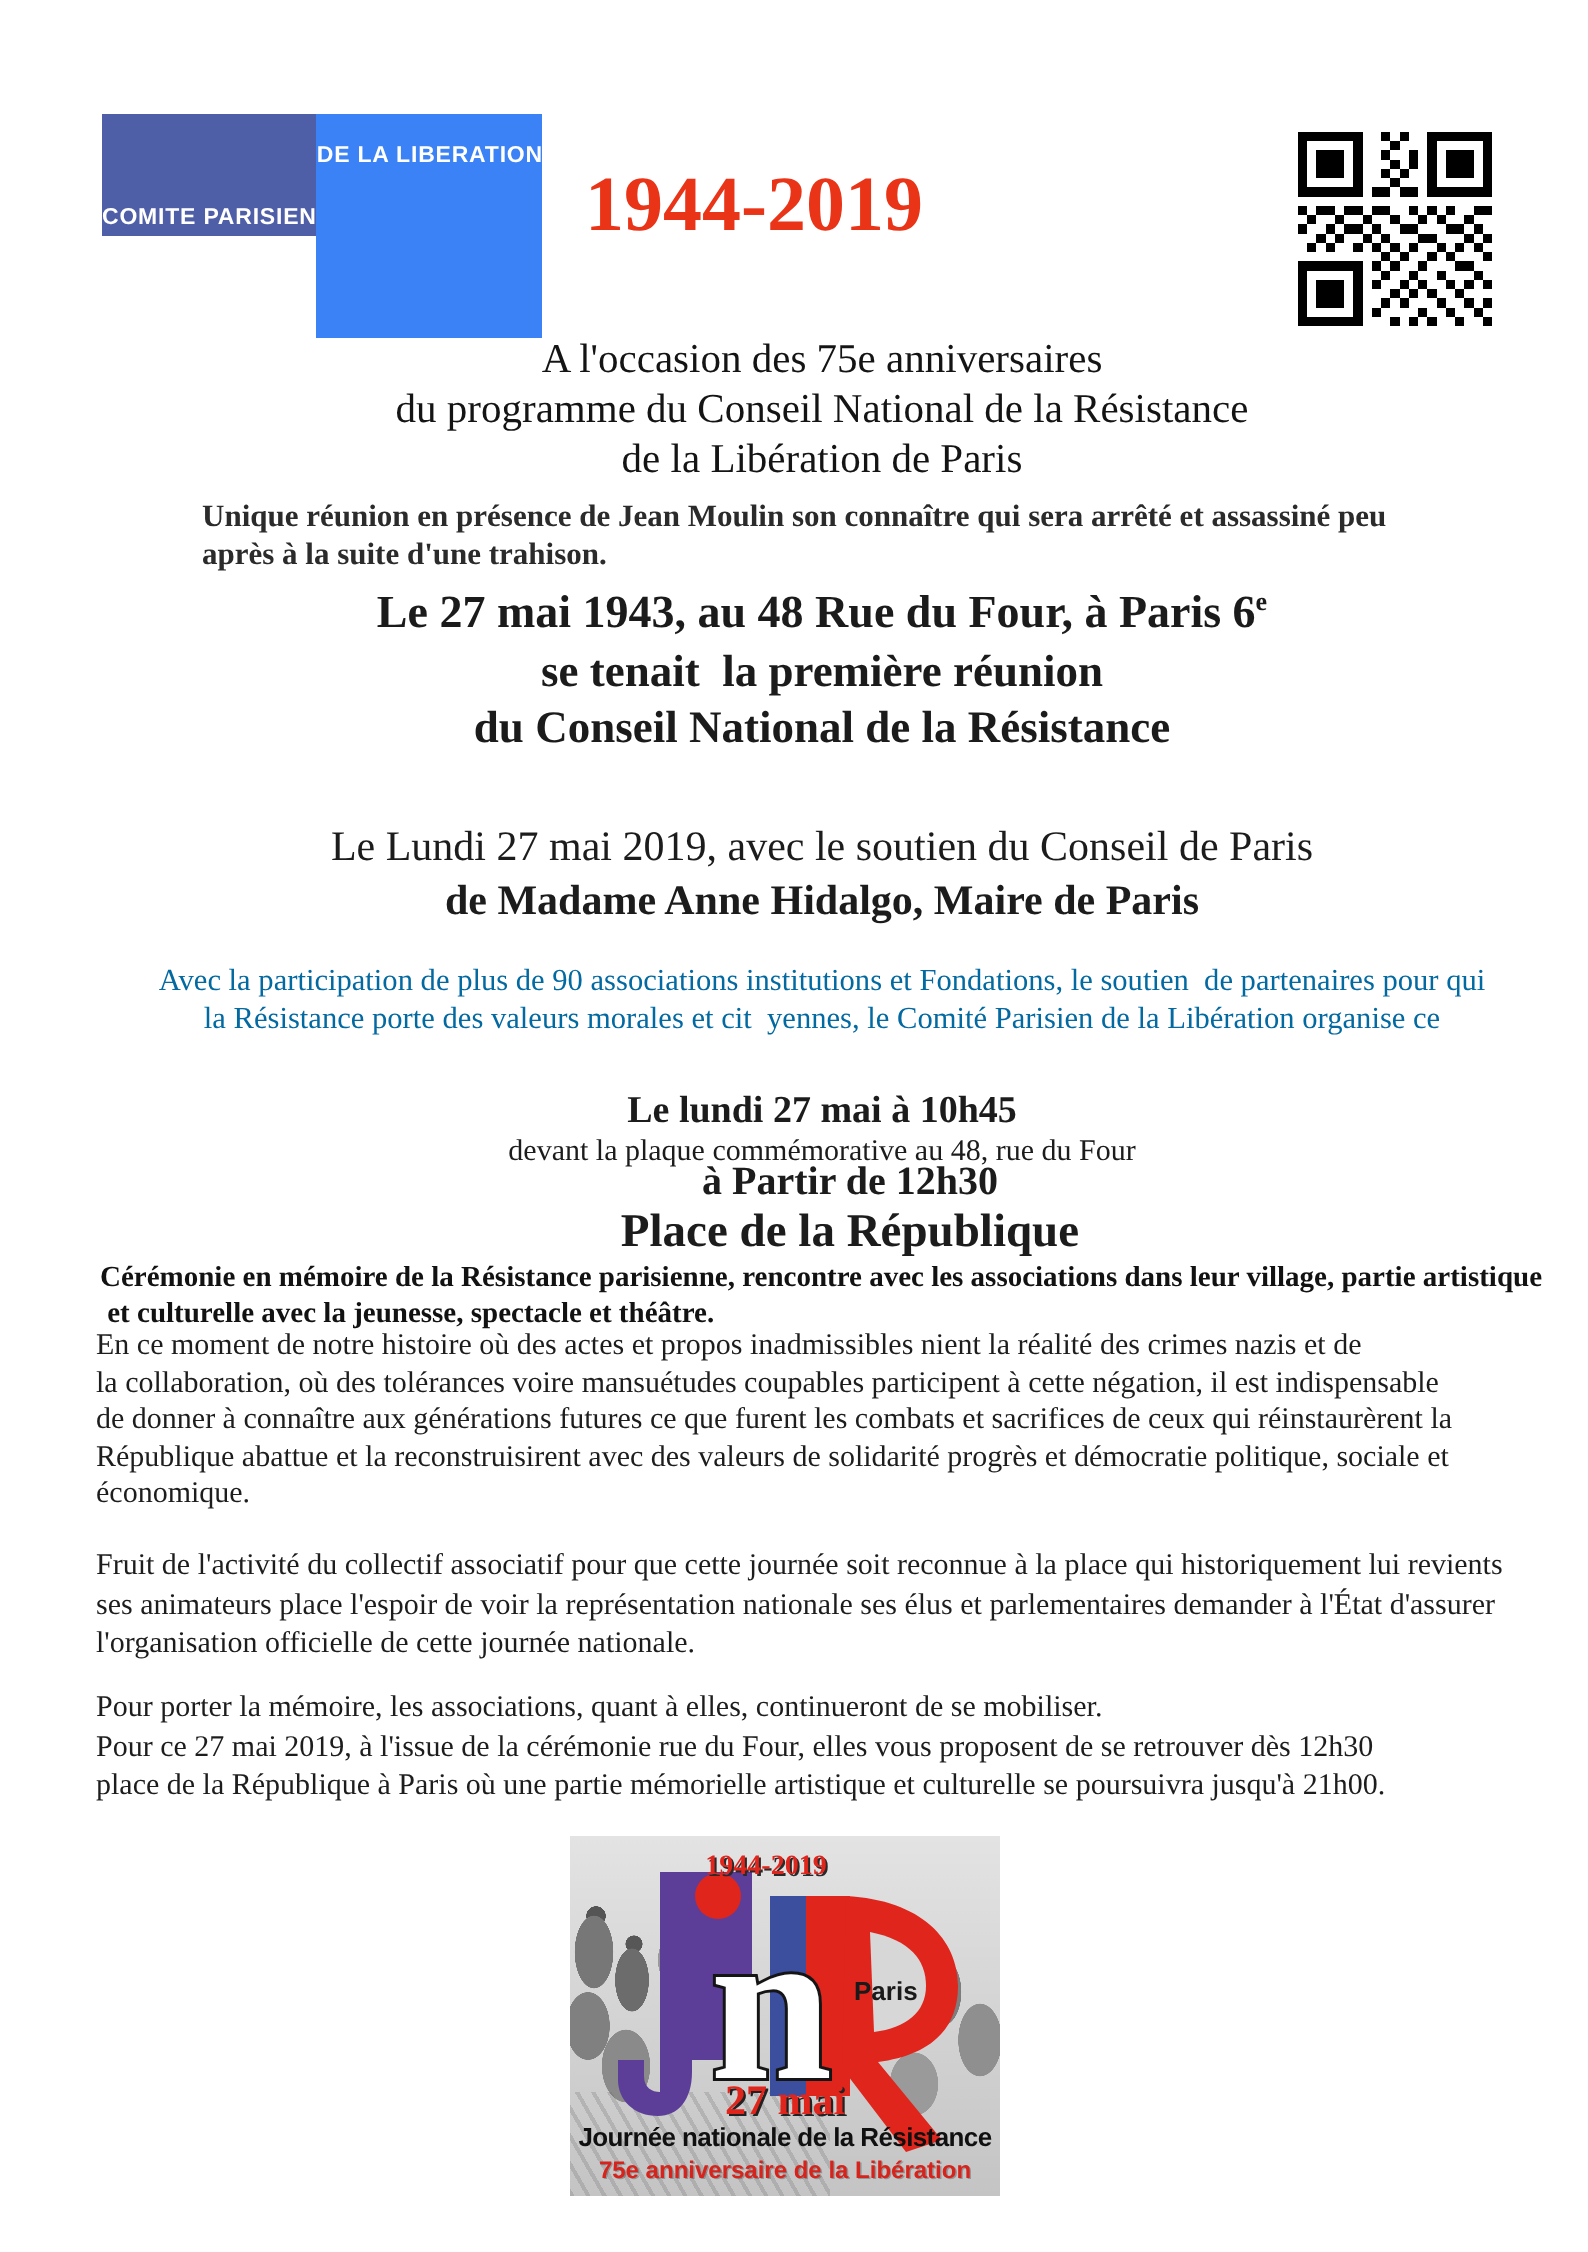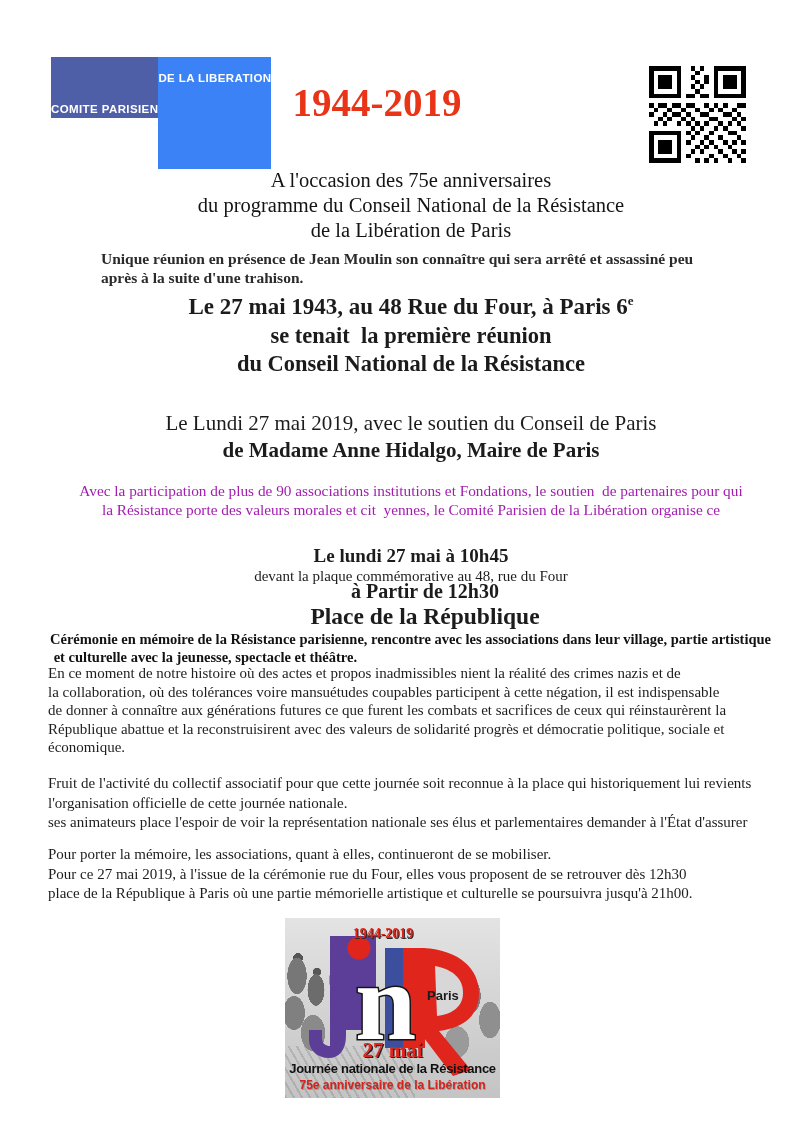--- a/index.html
+++ b/index.html
@@ -37,21 +37,21 @@
   .meeting .l1 sup{font-size:13px;}
   .meeting .l23{font-size:22.5px;line-height:28px;}
 
   
   .support{position:absolute;top:410px;left:0;width:794px;text-align:center;}
   .support .l1{font-size:21px;line-height:27px;}
   .support .l2{font-size:21px;line-height:27px;font-weight:bold;}
 
   
   .participation{position:absolute;top:481px;left:0;width:794px;text-align:center;
-                 font-size:15.3px;line-height:19px;color:#a21caf;}
+                 font-size:15.3px;line-height:19px;color:#0369a1;}
 
   
   .event1{position:absolute;top:544px;left:0;width:794px;text-align:center;}
   .event1 .t{font-size:19px;font-weight:bold;line-height:23px;}
   .event1 .d{font-size:15px;line-height:18px;}
 
   .time1230{position:absolute;top:580px;left:0;width:794px;text-align:center;
             font-size:20px;font-weight:bold;line-height:23px;}
   .place{position:absolute;top:603px;left:0;width:794px;text-align:center;
          font-size:23.5px;font-weight:bold;line-height:27px;}
@@ -163,22 +163,22 @@
   <div class="para p1">
     <div class="line">En ce moment de notre histoire où des actes et propos inadmissibles nient la réalité des crimes nazis et de</div>
     <div class="line">la collaboration, où des tolérances voire mansuétudes coupables participent à cette négation, il est indispensable</div>
     <div class="line">de donner à connaître aux générations futures ce que furent les combats et sacrifices de ceux qui réinstaurèrent la</div>
     <div class="line">République abattue et la reconstruisirent avec des valeurs de solidarité progrès et démocratie politique, sociale et</div>
     <div class="line">économique.</div>
   </div>
 
   <div class="para p2">
     <div class="line">Fruit de l'activité du collectif associatif pour que cette journée soit reconnue à la place qui historiquement lui revients</div>
+    <div class="line">ses animateurs place l'espoir de voir la représentation nationale ses élus et parlementaires demander à l'État d'assurer</div>
     <div class="line">l'organisation officielle de cette journée nationale.</div>
-    <div class="line">ses animateurs place l'espoir de voir la représentation nationale ses élus et parlementaires demander à l'État d'assurer</div>
   </div>
 
   <div class="para p3">
     <div class="line">Pour porter la mémoire, les associations, quant à elles, continueront de se mobiliser.</div>
     <div class="line">Pour ce 27 mai 2019, à l'issue de la cérémonie rue du Four, elles vous proposent de se retrouver dès 12h30</div>
     <div class="line">place de la République à Paris où une partie mémorielle artistique et culturelle se poursuivra jusqu'à 21h00.</div>
   </div>
 
   <div class="jnr">
     <div class="jnr-cobble"></div>

